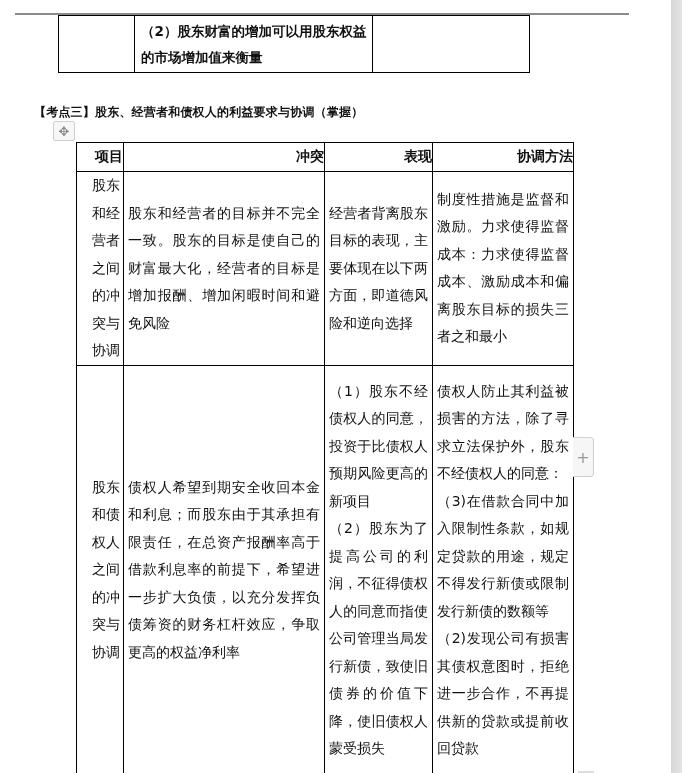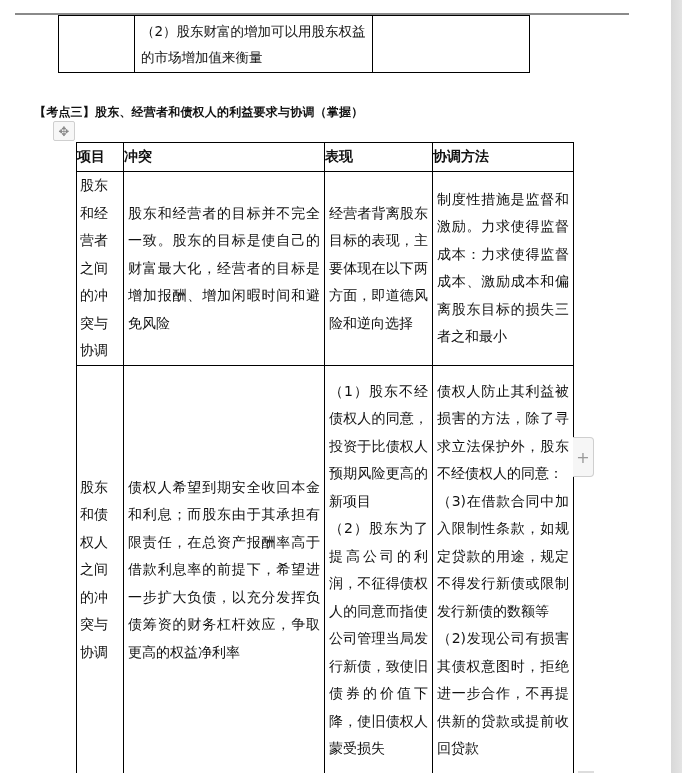--- a/index.html
+++ b/index.html
@@ -12,35 +12,35 @@
     .right-strip {
       position: absolute; left: 671px; top: 0; width: 11px; height: 773px;
       background: linear-gradient(to right, #d8d8d8, #e4e4e4);
     }
     .page-line {
       position: absolute; left: 15px; top: 13px; width: 614px; height: 2px; background: #8a8a8a;
     }
     table { border-collapse: collapse; position: absolute; table-layout: fixed; }
     td, th { border: 1.5px solid #000; padding: 0; vertical-align: middle; }
     .top-table { left: 58px; top: 15px; }
-    .top-table td { height: 54px; font-size: 13.5px; line-height: 26px; }
+    .top-table td { height: 54px; font-size: 13.5px; line-height: 26px; font-weight: bold; }
     .top-table td.mid { padding: 2px 4px 0 6px; vertical-align: top; }
 
     .heading {
       position: absolute; left: 34px; top: 104px; font-size: 12px; font-weight: bold; letter-spacing: 0.2px;
     }
     .move-handle {
       position: absolute; left: 53px; top: 121px; width: 20px; height: 18px;
       border: 1px solid #cfcfcf; border-radius: 2px; background: #f7f7f7;
       display: flex; align-items: center; justify-content: center; color: #888; font-size: 13px;
     }
     .main-table { left: 76px; top: 142px; }
-    .main-table th { height: 28px; font-size: 14px; font-weight: bold; text-align: left; margin-top: 21px; }
+    .main-table th { height: 28px; font-size: 14px; font-weight: bold; text-align: right; margin-top: 21px; }
     .main-table td { font-size: 14px; line-height: 27.5px; padding: 0 4px; text-align: left; word-break: break-all; }
-    .main-table td.item { text-align: left; padding: 0 3px; }
+    .main-table td.item { text-align: right; padding: 0 3px; }
     .main-table td.just { text-align: justify; }
     .add-col-btn {
       position: absolute; left: 573px; top: 437px; width: 20px; height: 38px;
       border: 1px solid #cfcfcf; border-left: none; border-radius: 0 4px 4px 0; background: #f6f6f6;
       color: #999; font-size: 16px; display: flex; align-items: center; justify-content: center;
     }
     .bottom-tab {
       position: absolute; left: 578px; top: 771px; width: 16px; height: 2px; background: #ddd;
     }
     .cell-text { display: block; }

